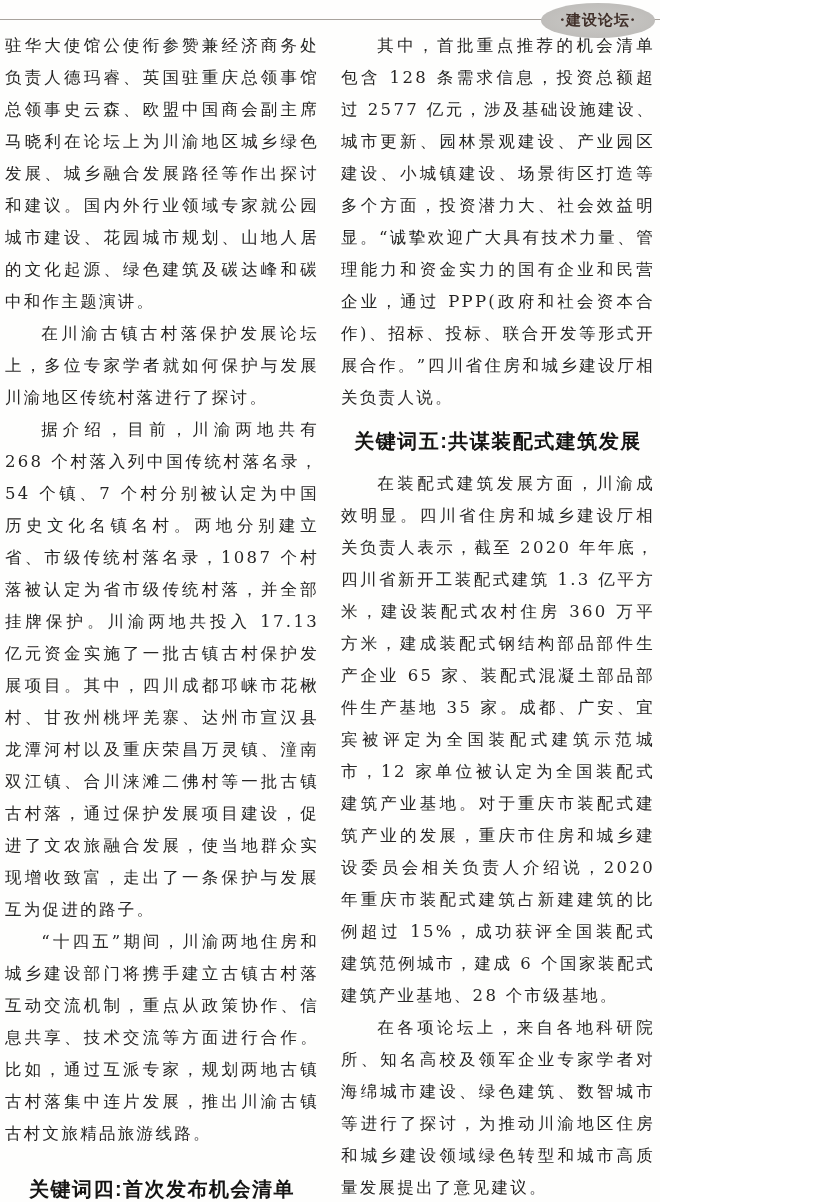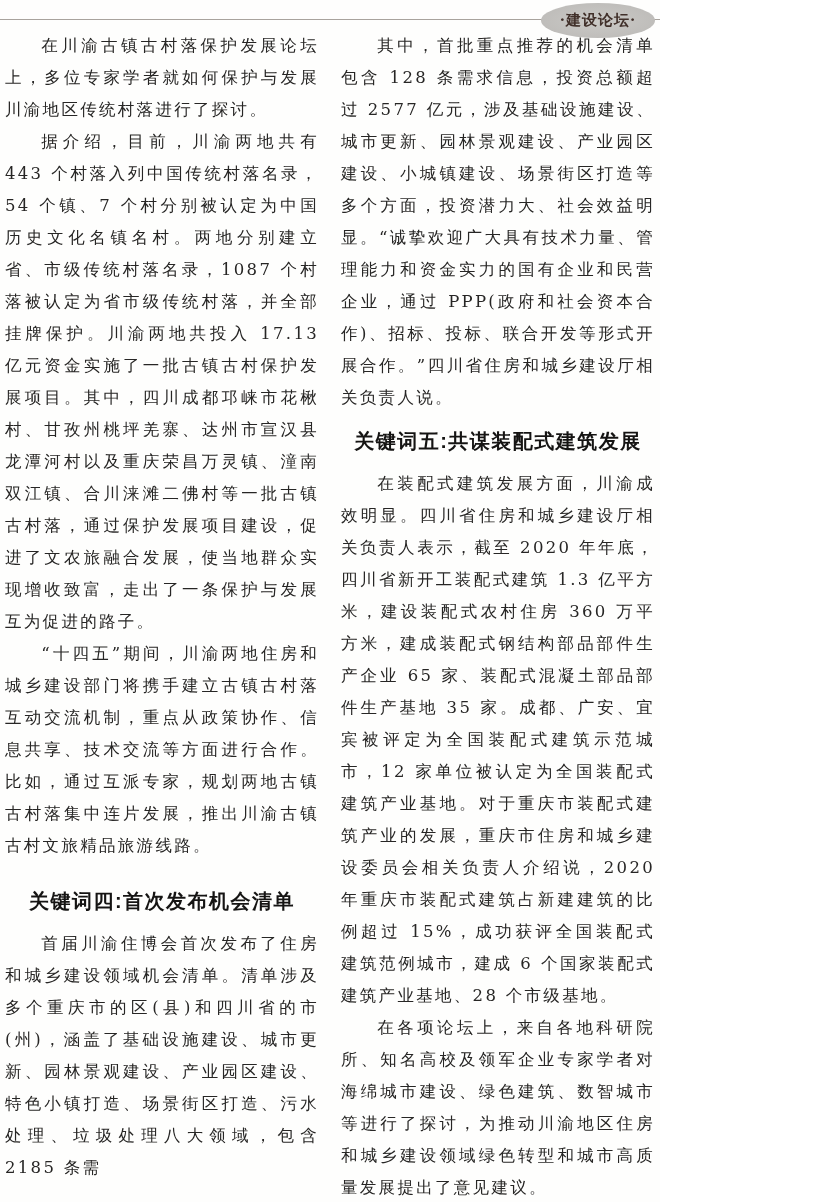--- a/index.html
+++ b/index.html
@@ -74,24 +74,25 @@
 
   <div class="top-rule"></div>
 
   <div class="badge">
     <span>·建设论坛·</span>
   </div>
 
   <main class="columns">
 
     <section class="col">
+      <p class="body cont">驻华大使馆公使衔参赞兼经济商务处负责人德玛睿、英国驻重庆总领事馆总领事史云森、欧盟中国商会副主席马晓利在论坛上为川渝地区城乡绿色发展、城乡融合发展路径等作出探讨和建议。国内外行业领域专家就公园城市建设、花园城市规划、山地人居的文化起源、绿色建筑及碳达峰和碳中和作主题演讲。</p>
 
 
       <p class="body">在川渝古镇古村落保护发展论坛上，多位专家学者就如何保护与发展川渝地区传统村落进行了探讨。</p>
-      <p class="body">据介绍，目前，川渝两地共有 443 个村落入列中国传统村落名录，54 个镇、7 个村分别被认定为中国历史文化名镇名村。两地分别建立省、市级传统村落名录，1087 个村落被认定为省市级传统村落，并全部挂牌保护。川渝两地共投入 17.13 亿元资金实施了一批古镇古村保护发展项目。其中，四川成都邛崃市花楸村、甘孜州桃坪羌寨、达州市宣汉县龙潭河村以及重庆荣昌万灵镇、潼南双江镇、合川涞滩二佛村等一批古镇古村落，通过保护发展项目建设，促进了文农旅融合发展，使当地群众实现增收致富，走出了一条保护与发展互为促进的路子。</p>
+      <p class="body">据介绍，目前，川渝两地共有 268 个村落入列中国传统村落名录，54 个镇、7 个村分别被认定为中国历史文化名镇名村。两地分别建立省、市级传统村落名录，1087 个村落被认定为省市级传统村落，并全部挂牌保护。川渝两地共投入 17.13 亿元资金实施了一批古镇古村保护发展项目。其中，四川成都邛崃市花楸村、甘孜州桃坪羌寨、达州市宣汉县龙潭河村以及重庆荣昌万灵镇、潼南双江镇、合川涞滩二佛村等一批古镇古村落，通过保护发展项目建设，促进了文农旅融合发展，使当地群众实现增收致富，走出了一条保护与发展互为促进的路子。</p>
       <p class="body">“十四五”期间，川渝两地住房和城乡建设部门将携手建立古镇古村落互动交流机制，重点从政策协作、信息共享、技术交流等方面进行合作。比如，通过互派专家，规划两地古镇古村落集中连片发展，推出川渝古镇古村文旅精品旅游线路。</p>
 
       <h2 class="kw">关键词四:首次发布机会清单</h2>
 
       <p class="body">首届川渝住博会首次发布了住房和城乡建设领域机会清单。清单涉及多个重庆市的区(县)和四川省的市(州)，涵盖了基础设施建设、城市更新、园林景观建设、产业园区建设、特色小镇打造、场景街区打造、污水处理、垃圾处理八大领域，包含 2185 条需</p>
     </section>
 
     <section class="col">
       <p class="body">其中，首批重点推荐的机会清单包含 128 条需求信息，投资总额超过 2577 亿元，涉及基础设施建设、城市更新、园林景观建设、产业园区建设、小城镇建设、场景街区打造等多个方面，投资潜力大、社会效益明显。“诚挚欢迎广大具有技术力量、管理能力和资金实力的国有企业和民营企业，通过 PPP(政府和社会资本合作)、招标、投标、联合开发等形式开展合作。”四川省住房和城乡建设厅相关负责人说。</p>
 

